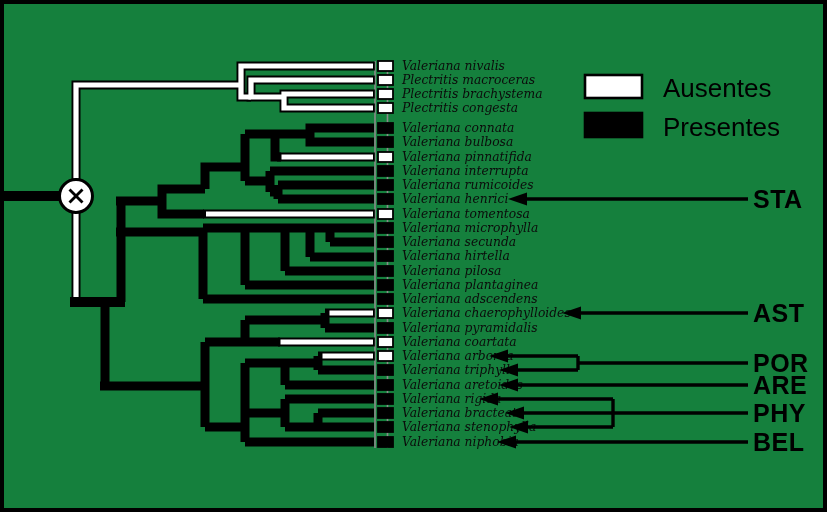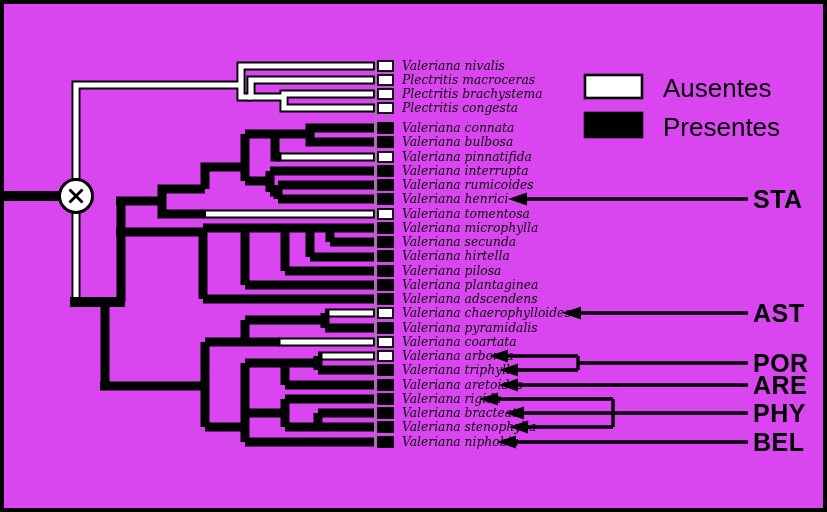--- a/index.html
+++ b/index.html
@@ -1,17 +1,17 @@
 <!DOCTYPE html>
 <html><head>
 <meta charset="utf-8">
 <style>
   html,body{margin:0;padding:0;background:#e8e8e8;}
   .stage{
-    position:relative;width:827px;height:512px;background:#d946ef;
+    position:relative;width:827px;height:512px;background:#15803d;
     font-family:"Liberation Sans", sans-serif;overflow:hidden;margin:0 auto;
   }
   svg{display:block;}
   .taxon-label{
     font-family:"DejaVu Serif", serif;
     font-style:italic;
     font-size:12.3px;
     fill:#0b0b0b;
   }
   .group-label{

